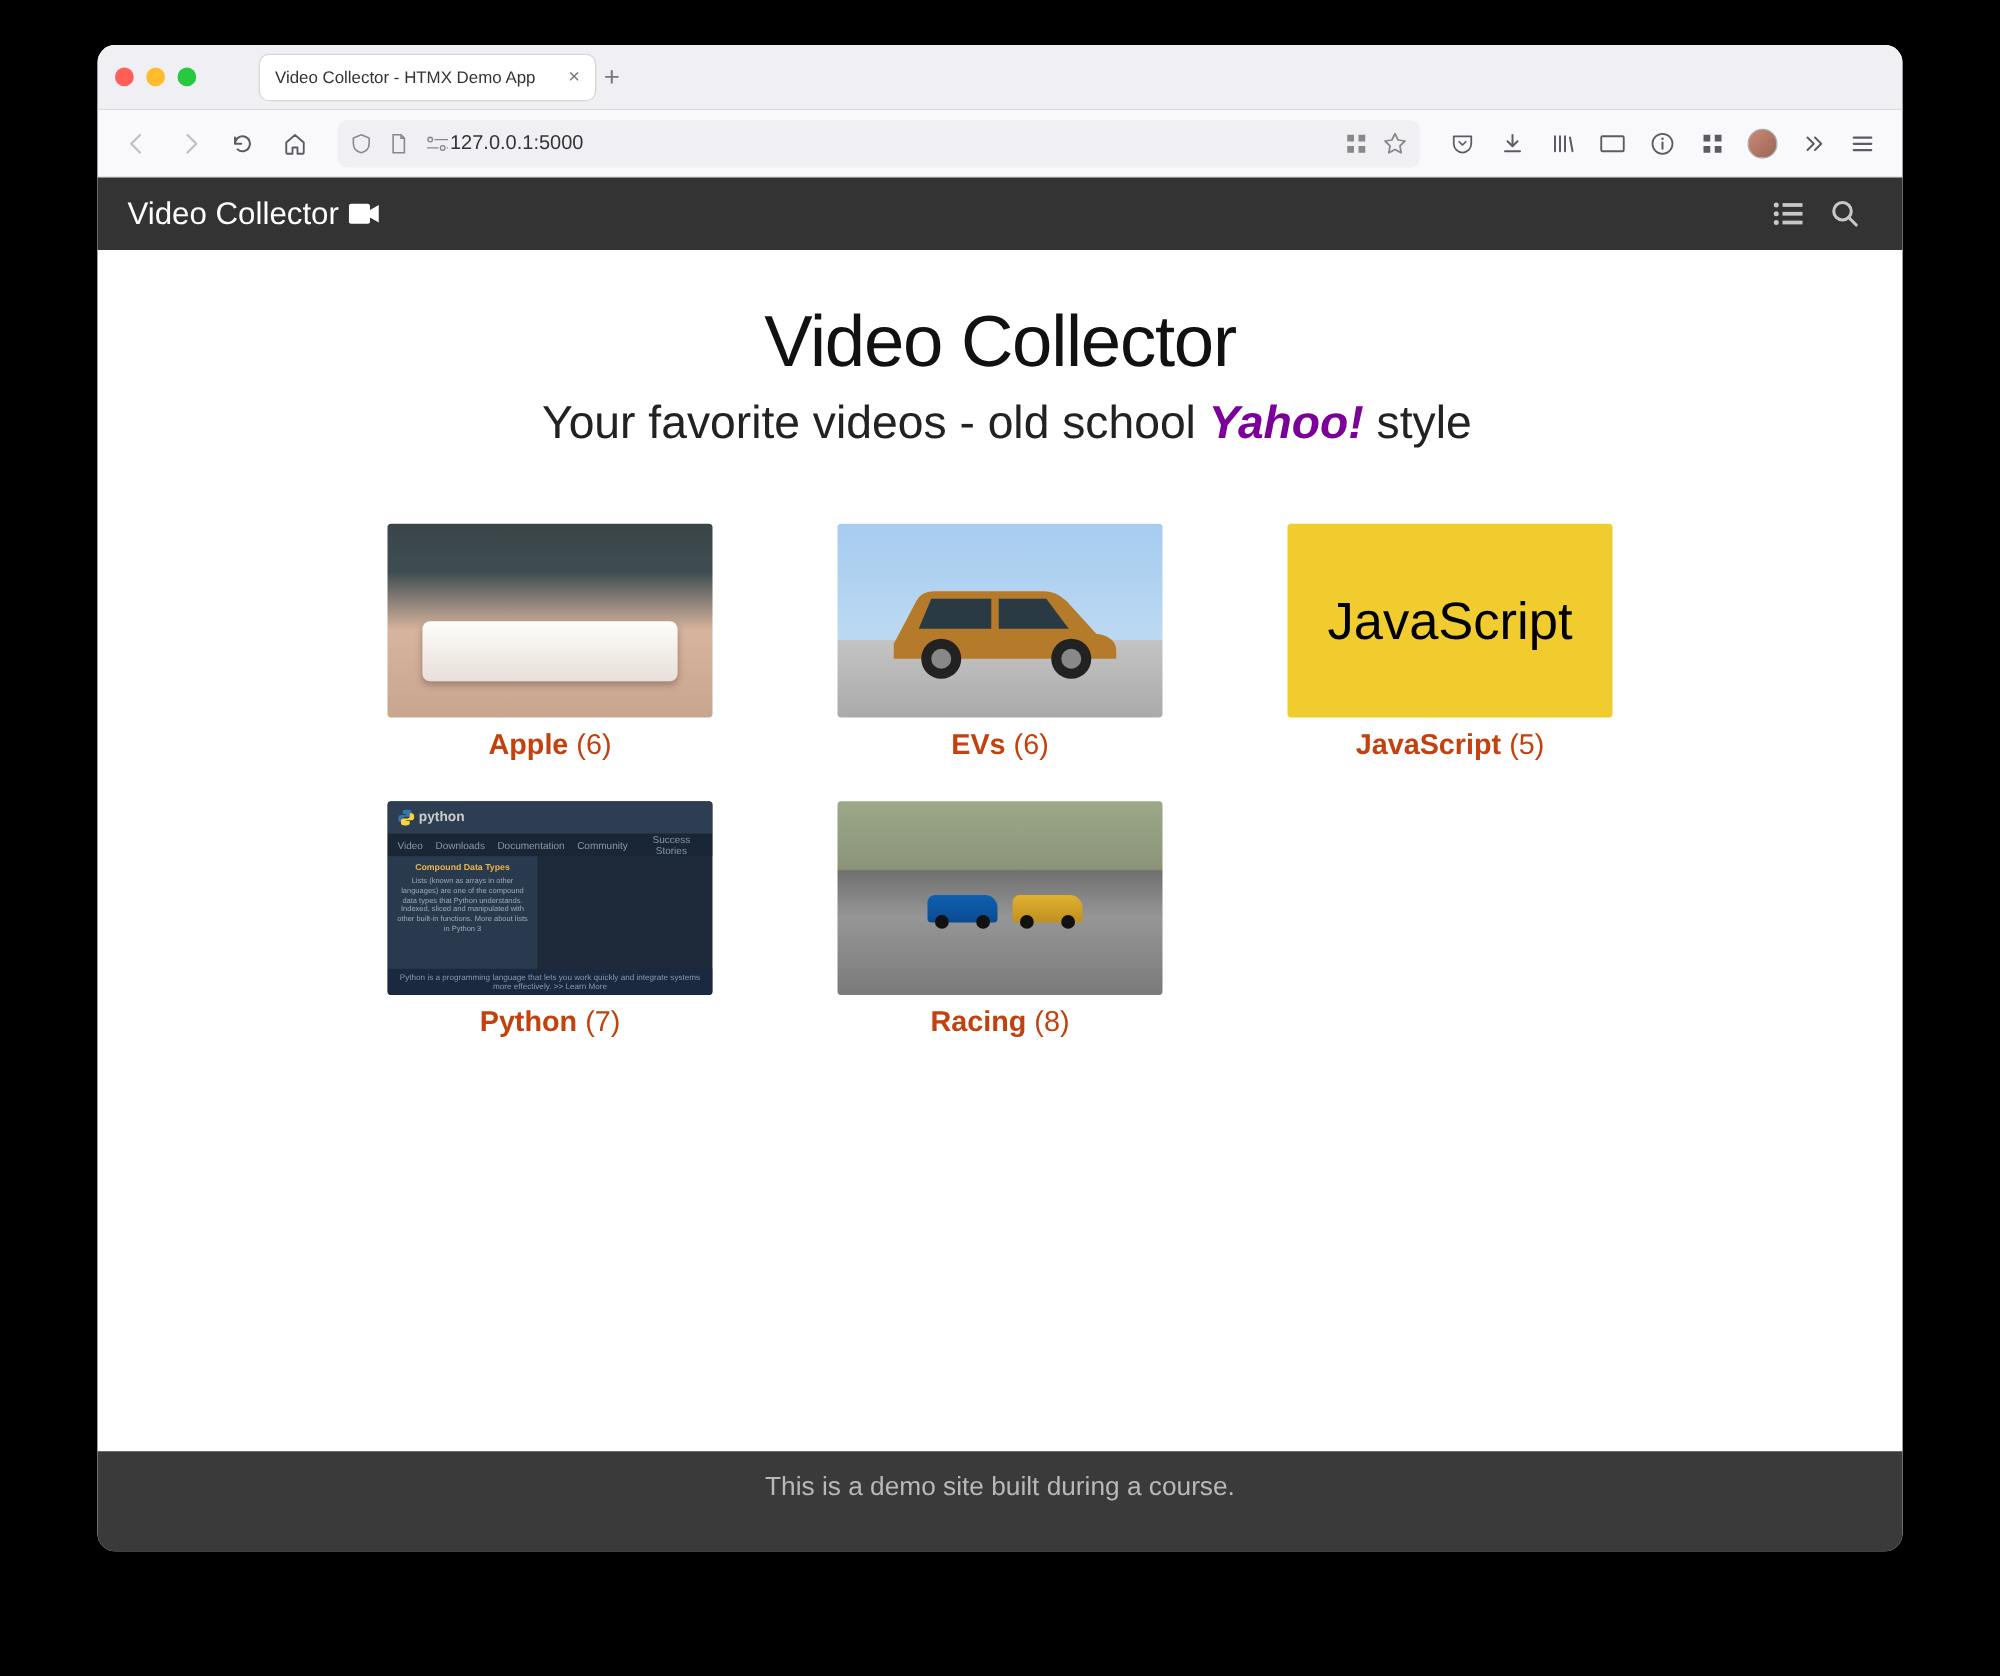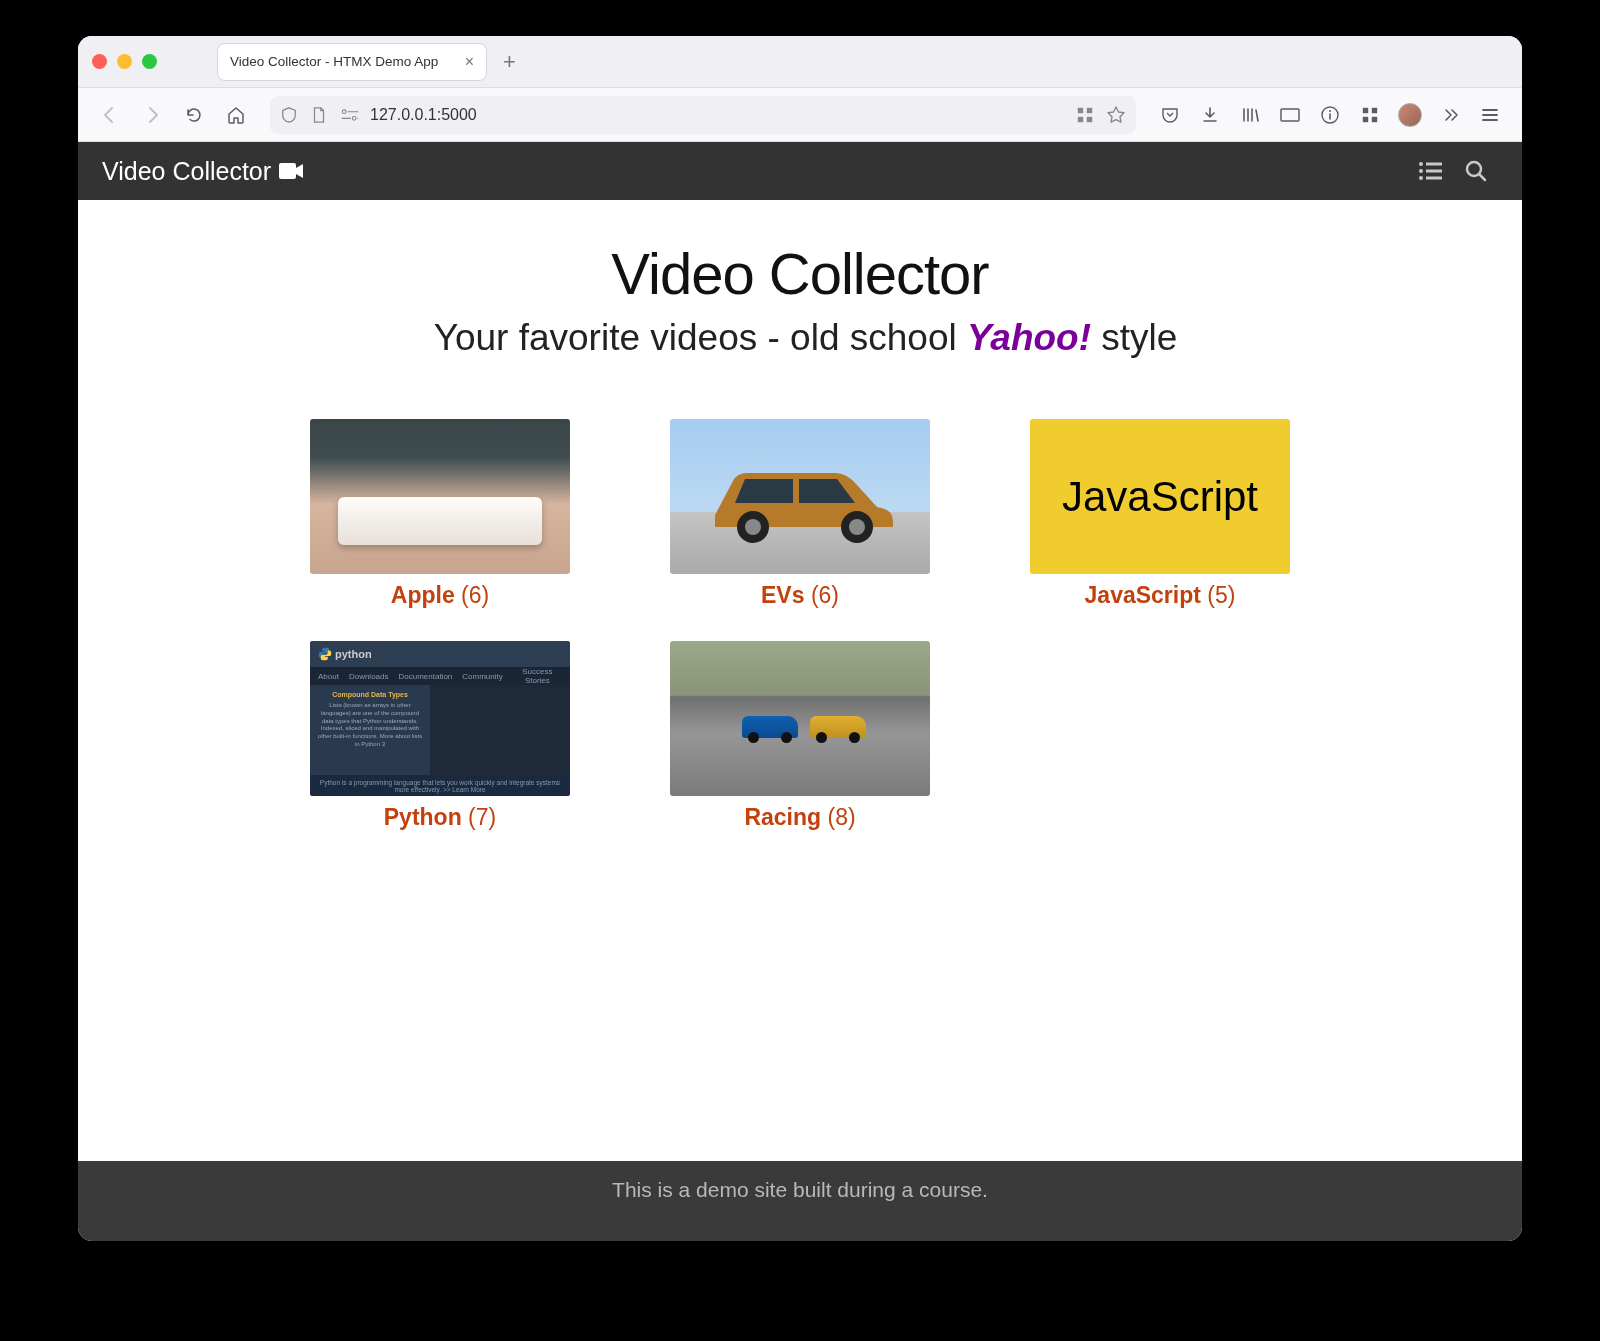--- a/index.html
+++ b/index.html
@@ -20,21 +20,20 @@
   display: flex;
   flex-direction: column;
 }
 
 .tab-bar {
   height: 52px;
   background: #f0f0f4;
   display: flex;
   align-items: center;
   padding: 0 14px;
-  gap: 10px;
   border-bottom: 1px solid #ddd;
 }
 .traffic-lights { display: flex; gap: 10px; margin-right: 50px; }
 .dot { width: 15px; height: 15px; border-radius: 50%; }
 .dot.red { background: #ff5f57; }
 .dot.yellow { background: #febc2e; }
 .dot.green { background: #28c840; }
 .tab {
   background: #fff;
   border: 1px solid #d6d6d6;
@@ -67,21 +66,21 @@
 }
 .tbtn.disabled { color: #bfbfc5; }
 .url-bar {
   flex: 1;
   height: 38px;
   background: #f0f0f4;
   border-radius: 8px;
   display: flex;
   align-items: center;
   padding: 0 10px;
-  gap: 10px;
+  gap: 0;
   margin: 0 10px;
   color: #5b5b66;
   font-size: 16px;
 }
 .url-bar .url-icons { display: flex; gap: 12px; align-items: center; color: #888; }
 .url-bar .url-text { flex: 1; color: #333; }
 .url-bar .right-icons { display: flex; gap: 12px; align-items: center; color: #888; }
 .right-cluster { display: flex; gap: 4px; align-items: center; }
 .avatar {
   width: 24px; height: 24px; border-radius: 50%;
@@ -408,21 +407,21 @@
         <div class="thumb thumb-python">
           <div class="py-top">
               <span class="py-logo">
             <svg width="14" height="14" viewBox="0 0 20 20">
                   <path d="M10 1c-4 0-4 2-4 3v2h4v1H4c-2 0-3 1-3 4s1 4 3 4h2v-3c0-2 1-3 3-3h4c2 0 3-1 3-3V4c0-1 0-3-4-3h-2z" fill="#3776ab"></path>
                   <path d="M10 19c4 0 4-2 4-3v-2h-4v-1h6c2 0 3-1 3-4s-1-4-3-4h-2v3c0 2-1 3-3 3H7c-2 0-3 1-3 3v2c0 1 0 3 4 3h2z" fill="#ffd43b"></path>
                 </svg>
             python</span>
             </div>
           <div class="py-nav">
-              <span>About</span>
+              <span>Video</span>
               <span>Downloads</span>
               <span>Documentation</span>
               <span>Community</span>
               <span>Success Stories</span>
             </div>
           <div class="py-body">
             <div class="py-side"><h5>Compound Data Types</h5>Lists (known as arrays in other languages) are one of the compound data types that Python understands. Indexed, sliced and manipulated with other built-in functions. More about lists in Python 3</div>
           </div>
           <div class="py-foot">Python is a programming language that lets you work quickly and integrate systems more effectively. &gt;&gt; Learn More</div>
         </div>

